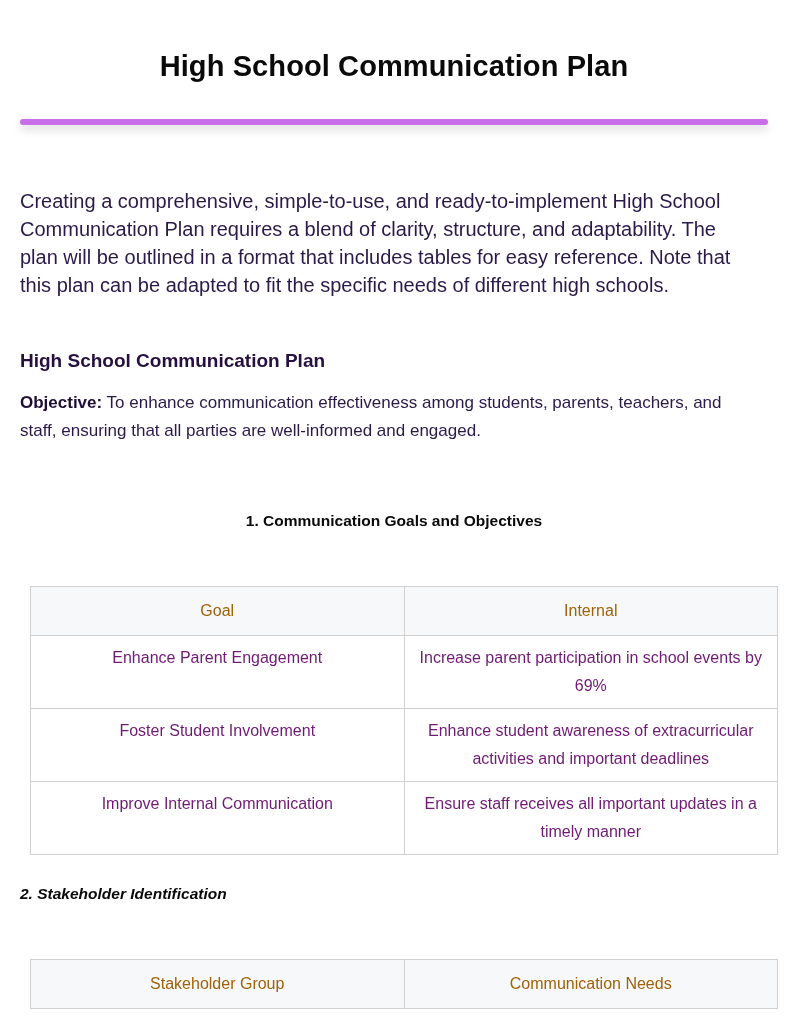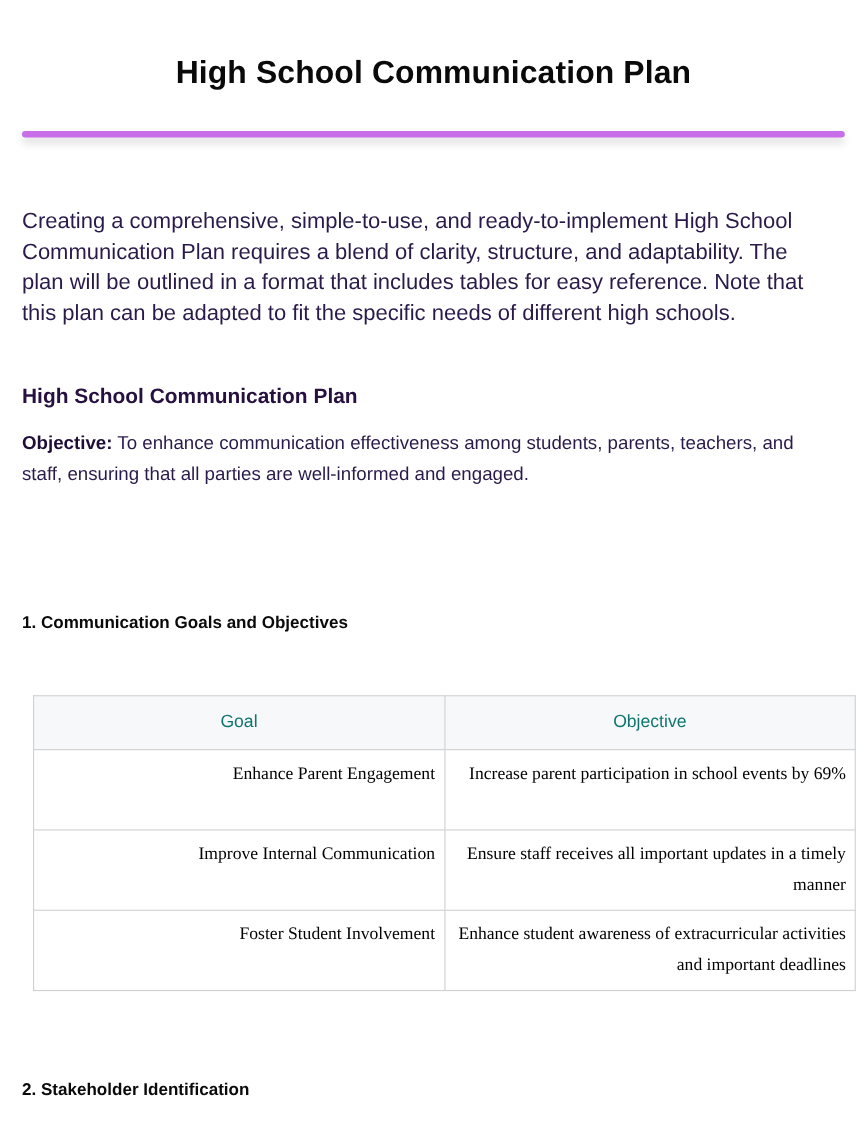--- a/index.html
+++ b/index.html
@@ -51,48 +51,47 @@
       color: #2a1a4a;
     }
     .objective b { color: #1e0d36; }
     .h3 {
       margin: 0;
       font-size: 15.5px;
       font-weight: 700;
       color: #0a0a0a;
       line-height: 22px;
     }
-    .h3.s1 { margin-top: 111px; }
-    .h3.s2 { margin-top: 79px; }
+    .h3.s1 { margin-top: 65px; text-align: center; }
+    .h3.s2 { margin-top: 28px; font-style: italic; }
     table {
       border-collapse: collapse;
       margin-left: 10px;
       width: 748px;
       table-layout: fixed;
     }
     table.t1 { margin-top: 54px; }
     table.t2 { margin-top: 54px; }
     th, td {
       border: 1px solid #d0d0d0;
       font-size: 16px;
       line-height: 28px;
       vertical-align: top;
     }
     th {
       background: #f7f8fa;
-      color: #0f766e;
+      color: #a16207;
       font-weight: 400;
       text-align: center;
       padding: 10px 8px;
     }
     td {
-      color: #000000;
-      text-align: right;
+      color: #701a75;
+      text-align: center;
       padding: 8px 8px 8px 8px;
-      font-family: Liberation Serif, serif;
     }
     td.single { padding-bottom: 36px; }
   </style>
 </head>
 <body>
 
 <div class="page">
   <h1 class="title">High School Communication Plan</h1>
   <div class="accent-bar"></div>
 
@@ -101,35 +100,35 @@
   <h2 class="h2">High School Communication Plan</h2>
 
   <p class="objective"><b>Objective:</b><span> To enhance communication effectiveness among students, parents, teachers, and staff, ensuring that all parties are well-informed and engaged.</span></p>
 
   <h3 class="h3 s1">1. Communication Goals and Objectives</h3>
 
   <table class="t1">
     <thead>
       <tr>
         <th>Goal</th>
-        <th>Objective</th>
+        <th>Internal</th>
       </tr>
     </thead>
     <tbody>
       <tr>
         <td class="single">Enhance Parent Engagement</td>
         <td>Increase parent participation in school events by 69%</td>
       </tr>
       <tr>
+        <td class="single">Foster Student Involvement</td>
+        <td>Enhance student awareness of extracurricular activities and important deadlines</td>
+      </tr>
+      <tr>
         <td class="single">Improve Internal Communication</td>
         <td>Ensure staff receives all important updates in a timely manner</td>
-      </tr>
-      <tr>
-        <td class="single">Foster Student Involvement</td>
-        <td>Enhance student awareness of extracurricular activities and important deadlines</td>
       </tr>
     </tbody>
   </table>
 
   <h3 class="h3 s2">2. Stakeholder Identification</h3>
 
   <table class="t2">
     <thead>
       <tr>
         <th>Stakeholder Group</th>

